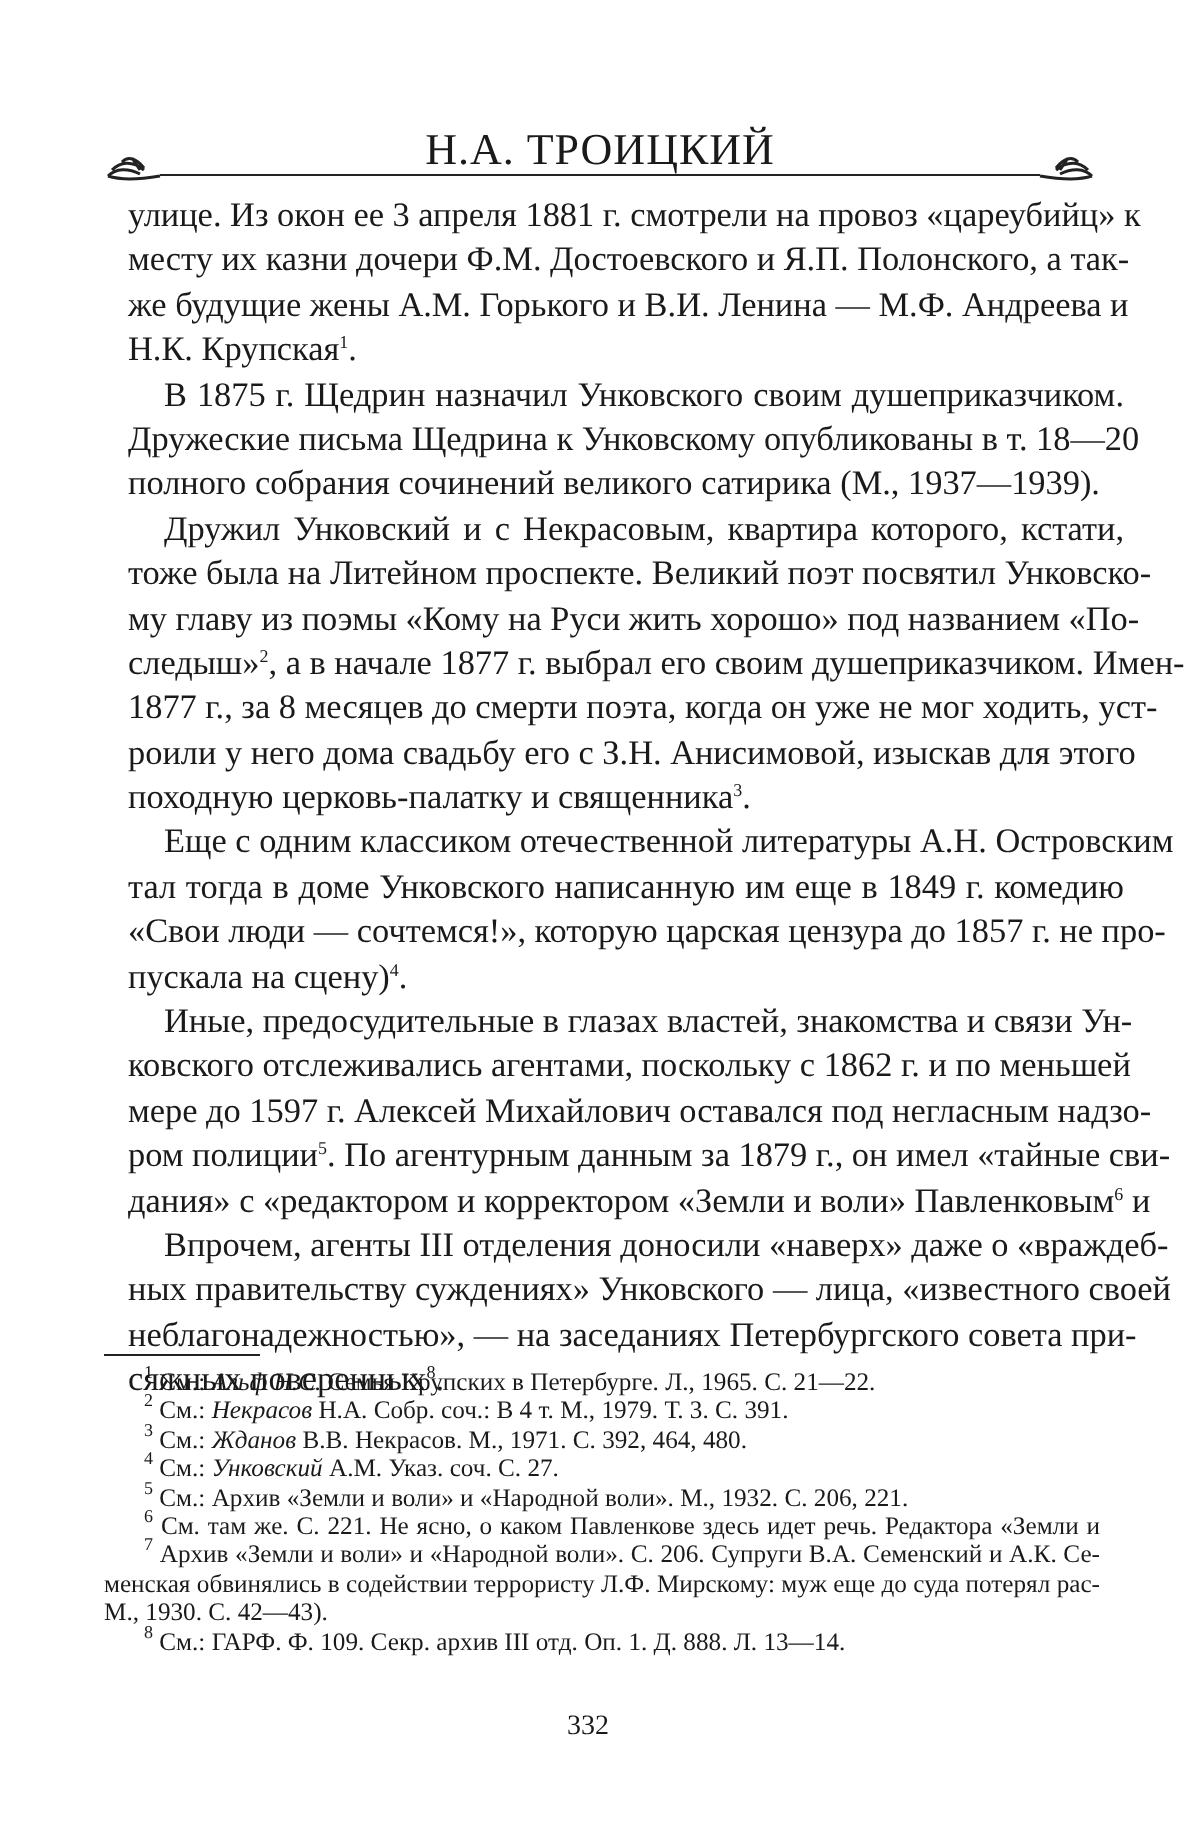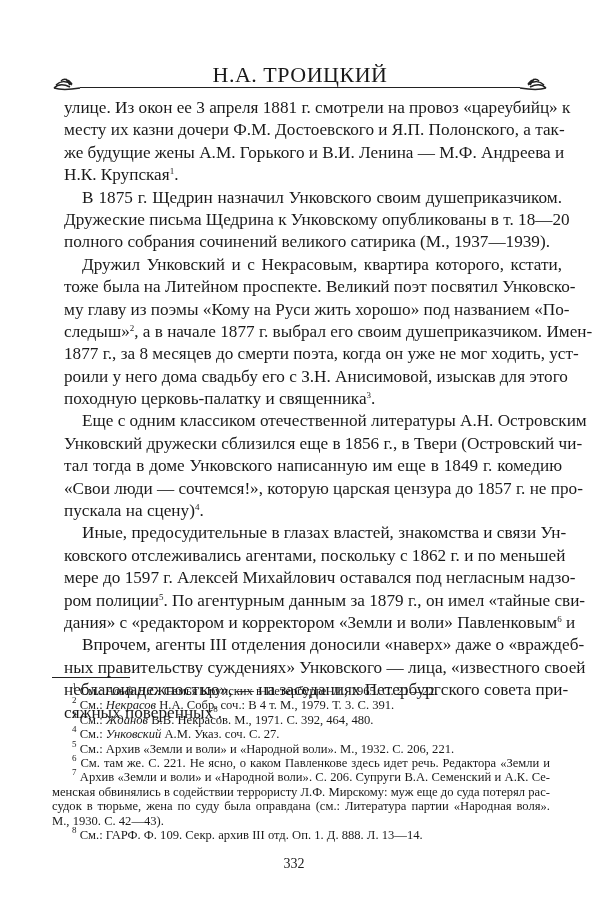--- a/index.html
+++ b/index.html
@@ -46,21 +46,20 @@
     <span class="line"><span>Дружеские письма Щедрина к Унковскому опубликованы в т. 18—20</span></span>
     <span class="line last"><span>полного собрания сочинений великого сатирика (М., 1937—1939).</span></span>
     <span class="line indent"><span>Дружил Унковский и с Некрасовым, квартира которого, кстати,</span></span>
     <span class="line"><span>тоже была на Литейном проспекте. Великий поэт посвятил Унковско-</span></span>
     <span class="line"><span>му главу из поэмы «Кому на Руси жить хорошо» под названием «По-</span></span>
     <span class="line"><span>следыш»</span><sup>2</sup><span>, а в начале 1877 г. выбрал его своим душеприказчиком. Имен-</span></span>
     <span class="line"><span>1877 г., за 8 месяцев до смерти поэта, когда он уже не мог ходить, уст-</span></span>
     <span class="line"><span>роили у него дома свадьбу его с З.Н. Анисимовой, изыскав для этого</span></span>
     <span class="line last"><span>походную церковь-палатку и священника</span><sup>3</sup><span>.</span></span>
     <span class="line indent"><span>Еще с одним классиком отечественной литературы А.Н. Островским</span></span>
-    <span class="line"><span>Унковский дружески сблизился еще в 1856 г., в Твери (Островский чи-</span></span>
     <span class="line"><span>тал тогда в доме Унковского написанную им еще в 1849 г. комедию</span></span>
     <span class="line"><span>«Свои люди — сочтемся!», которую царская цензура до 1857 г. не про-</span></span>
     <span class="line last"><span>пускала на сцену)</span><sup>4</sup><span>.</span></span>
     <span class="line indent"><span>Иные, предосудительные в глазах властей, знакомства и связи Ун-</span></span>
     <span class="line"><span>ковского отслеживались агентами, поскольку с 1862 г. и по меньшей</span></span>
     <span class="line"><span>мере до 1597 г. Алексей Михайлович оставался под негласным надзо-</span></span>
     <span class="line"><span>ром полиции</span><sup>5</sup><span>. По агентурным данным за 1879 г., он имел «тайные сви-</span></span>
     <span class="line"><span>дания» с «редактором и корректором «Земли и воли» Павленковым</span><sup>6</sup><span> и</span></span>
     <span class="line indent"><span>Впрочем, агенты III отделения доносили «наверх» даже о «враждеб-</span></span>
     <span class="line"><span>ных правительству суждениях» Унковского — лица, «известного своей</span></span>
@@ -71,18 +70,17 @@
 <div class="fn-rule"></div>
 <div class="footnotes" id="footnotes">
     <span class="fn ind"><sup>1</sup> <span>См.: </span><i>Альф Н.С.</i><span> Семья Крупских в Петербурге. Л., 1965. С. 21—22.</span></span>
     <span class="fn ind"><sup>2</sup> <span>См.: </span><i>Некрасов</i><span> Н.А. Собр. соч.: В 4 т. М., 1979. Т. 3. С. 391.</span></span>
     <span class="fn ind"><sup>3</sup> <span>См.: </span><i>Жданов</i><span> В.В. Некрасов. М., 1971. С. 392, 464, 480.</span></span>
     <span class="fn ind"><sup>4</sup> <span>См.: </span><i>Унковский</i><span> А.М. Указ. соч. С. 27.</span></span>
     <span class="fn ind"><sup>5</sup> <span>См.: Архив «Земли и воли» и «Народной воли». М., 1932. С. 206, 221.</span></span>
     <span class="fn ind just"><sup>6</sup> <span>См. там же. С. 221. Не ясно, о каком Павленкове здесь идет речь. Редактора «Земли и</span></span>
     <span class="fn ind just"><sup>7</sup> <span>Архив «Земли и воли» и «Народной воли». С. 206. Супруги В.А. Семенский и А.К. Се-</span></span>
     <span class="fn just"><span>менская обвинялись в содействии террористу Л.Ф. Мирскому: муж еще до суда потерял рас-</span></span>
-    <span class="fn just"><span>судок в тюрьме, жена по суду была оправдана (см.: Литература партии «Народная воля».</span></span>
     <span class="fn"><span>М., 1930. С. 42—43).</span></span>
     <span class="fn ind"><sup>8</sup> <span>См.: ГАРФ. Ф. 109. Секр. архив III отд. Оп. 1. Д. 888. Л. 13—14.</span></span>
   </div>
 
 <div class="page-num">332</div>
 
 </body></html>

